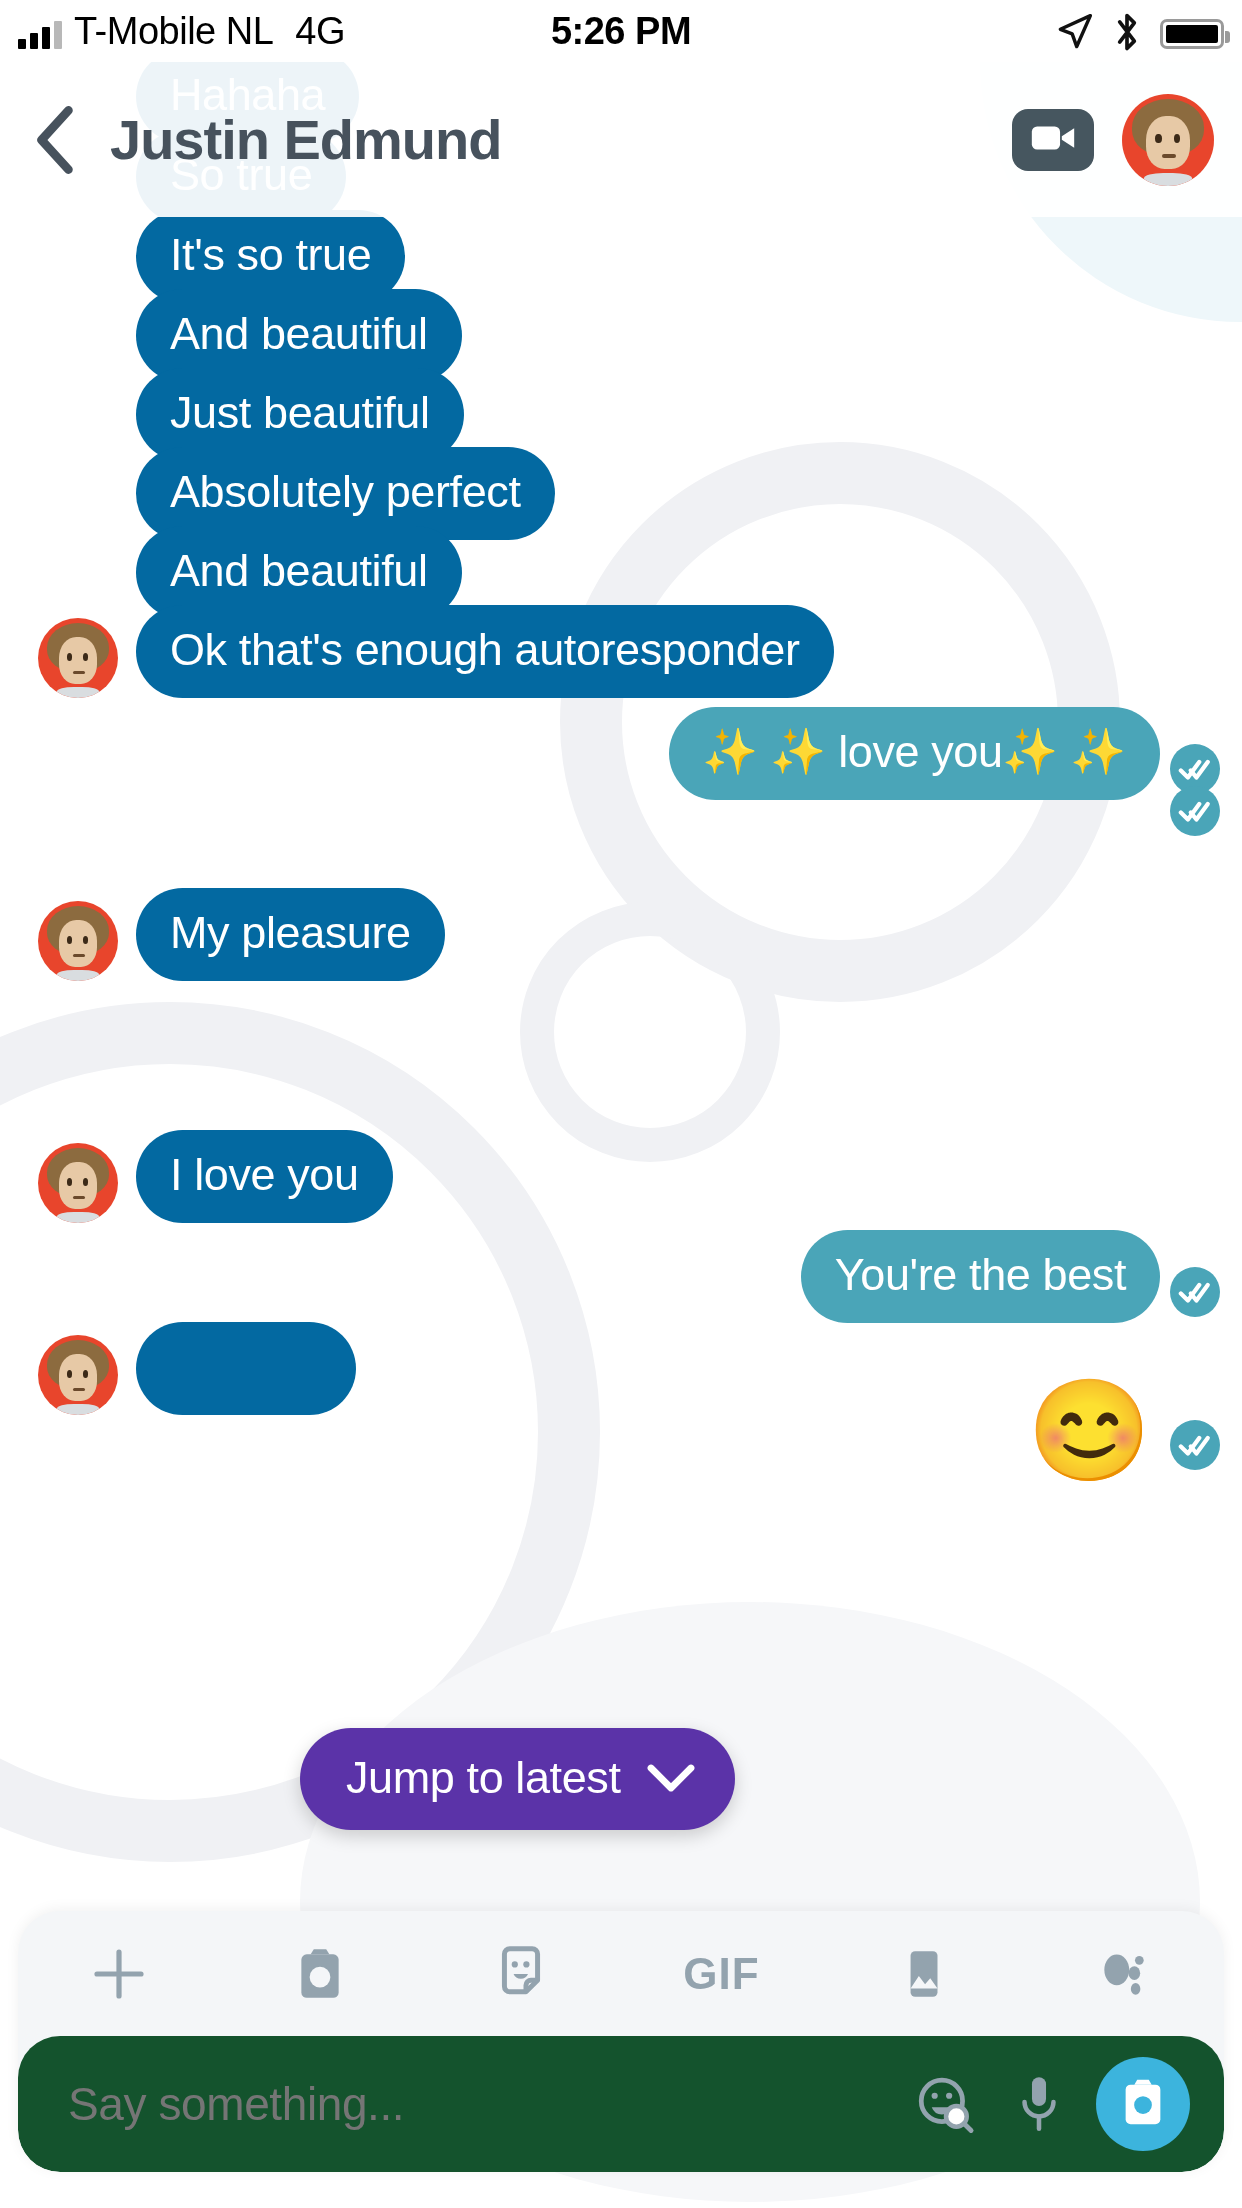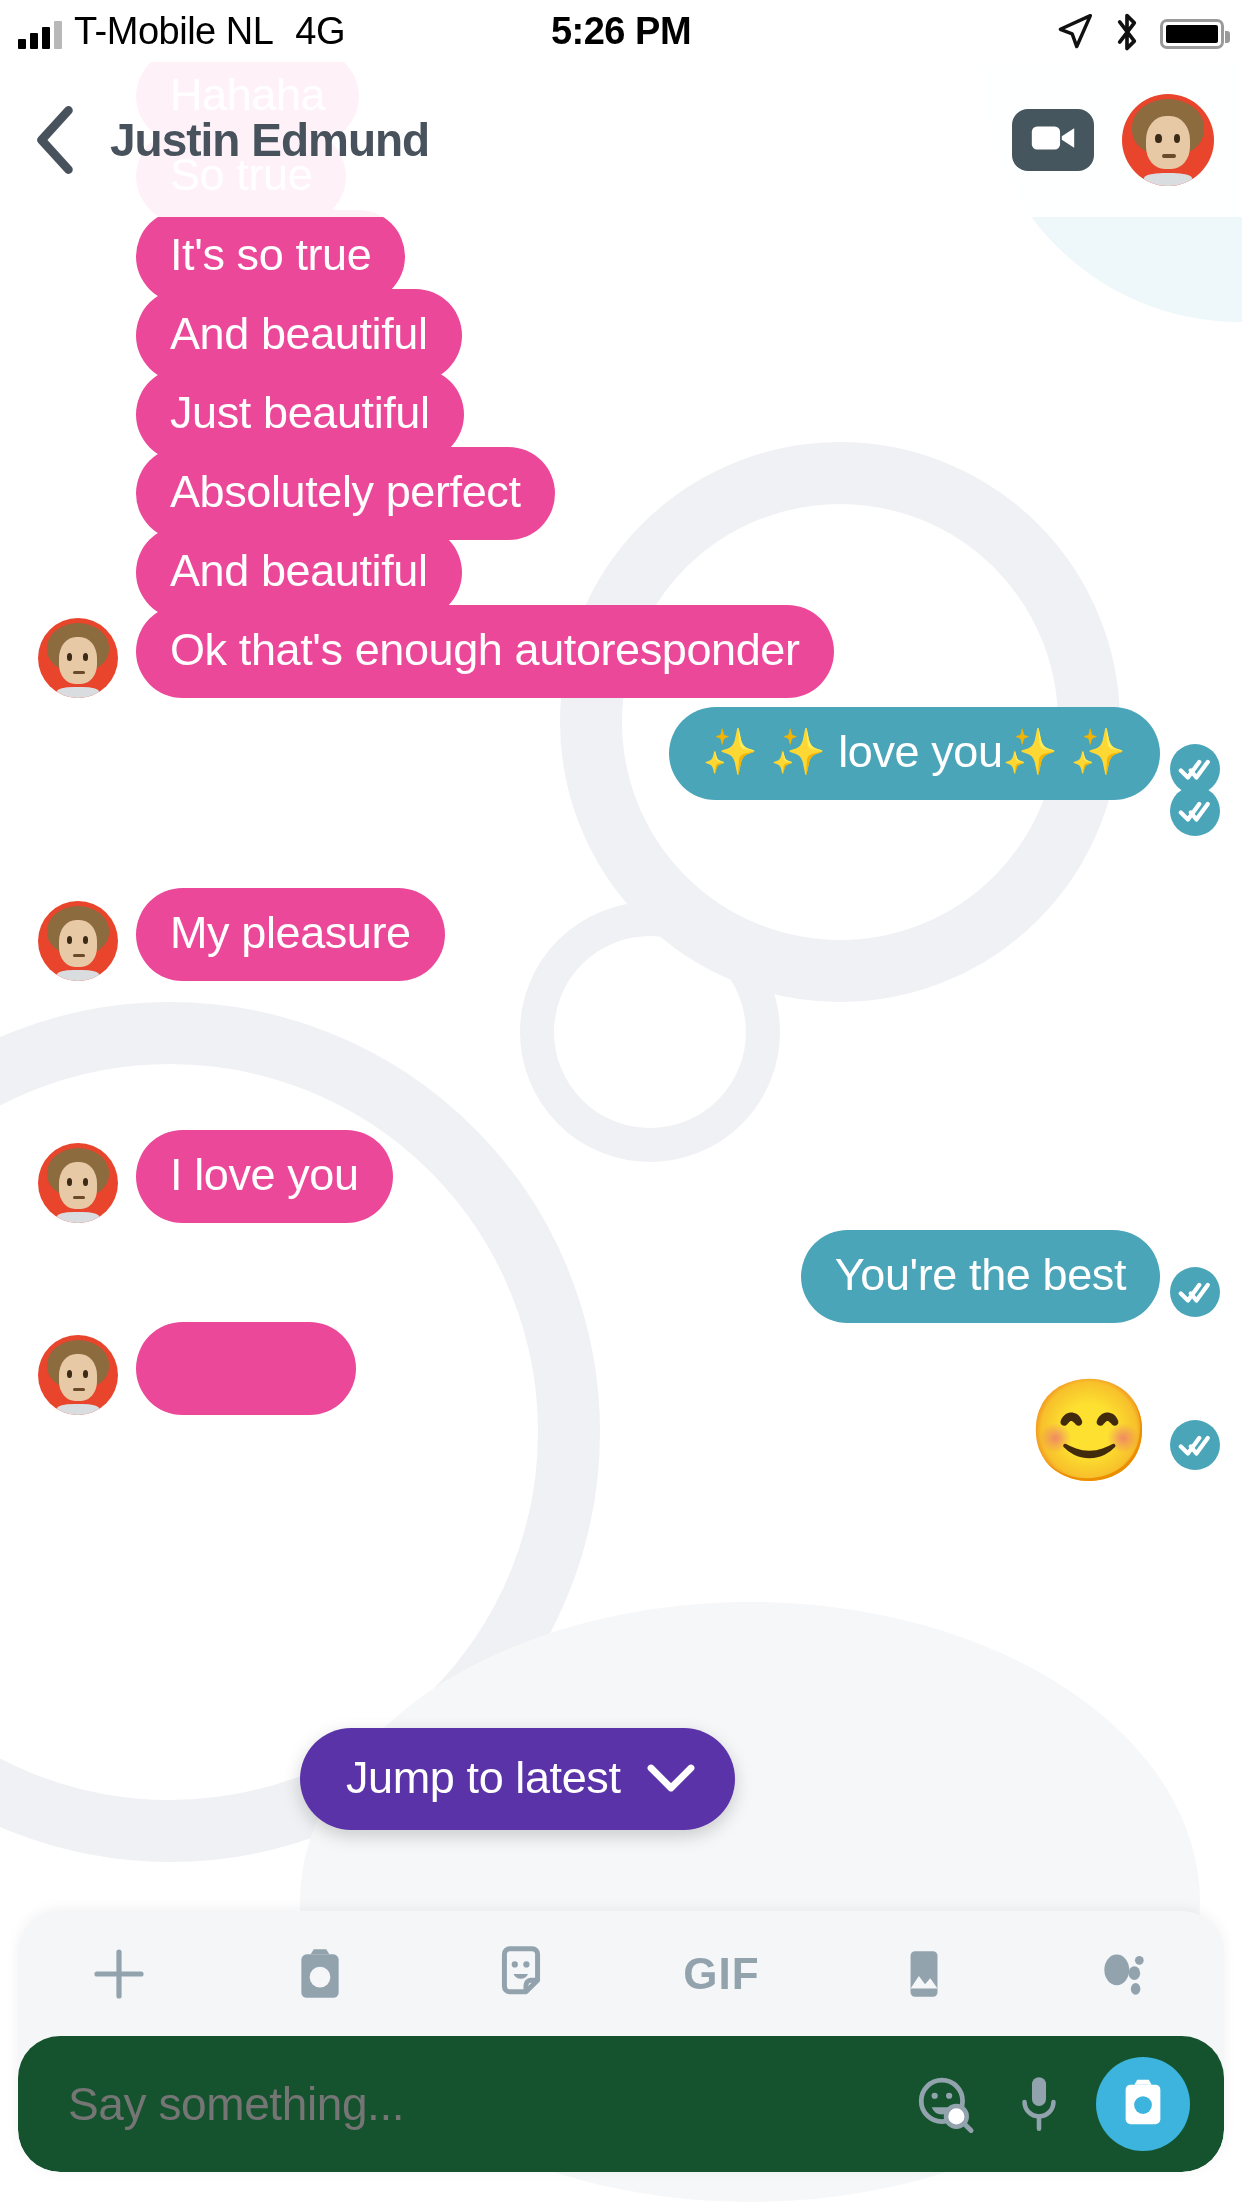--- a/index.html
+++ b/index.html
@@ -84,21 +84,21 @@
     z-index:50;
     display:flex; align-items:center;
   }
   .hdr-back {
     width:110px; height:155px;
     display:flex; align-items:center; justify-content:center;
     flex:0 0 auto;
   }
   .hdr-back svg { display:block; }
   .hdr-title {
-    font-size:46px; font-weight:bold; color:#47525d;
+    font-size:56px; font-weight:bold; color:#47525d;
     letter-spacing:-1px; flex:1 1 auto;
     white-space:nowrap; overflow:hidden;
   }
   .hdr-video {
     width:82px; height:62px; border-radius:16px;
     background:#46565f;
     display:flex; align-items:center; justify-content:center;
     flex:0 0 auto; margin-right:28px;
   }
   .hdr-avatar {
@@ -157,21 +157,21 @@
   .avatar-spacer { width:98px; flex:0 0 auto; }
 
   .bubble {
     font-size:45px; color:#ffffff;
     padding:22px 34px 26px 34px;
     border-radius:52px;
     white-space:nowrap;
     letter-spacing:-0.4px;
     line-height:1.0;
   }
-  .bubble.them { background:#ec4899; }
+  .bubble.them { background:#0369a1; }
   .bubble.me   { background:#4aa5b8; margin-right:10px; }
 
   .emoji-msg {
     font-size:100px; line-height:1; margin-right:18px;
   }
 
   .tick {
     width:50px; height:50px; border-radius:50%;
     background:#4aa5b8;
     display:flex; align-items:center; justify-content:center;

